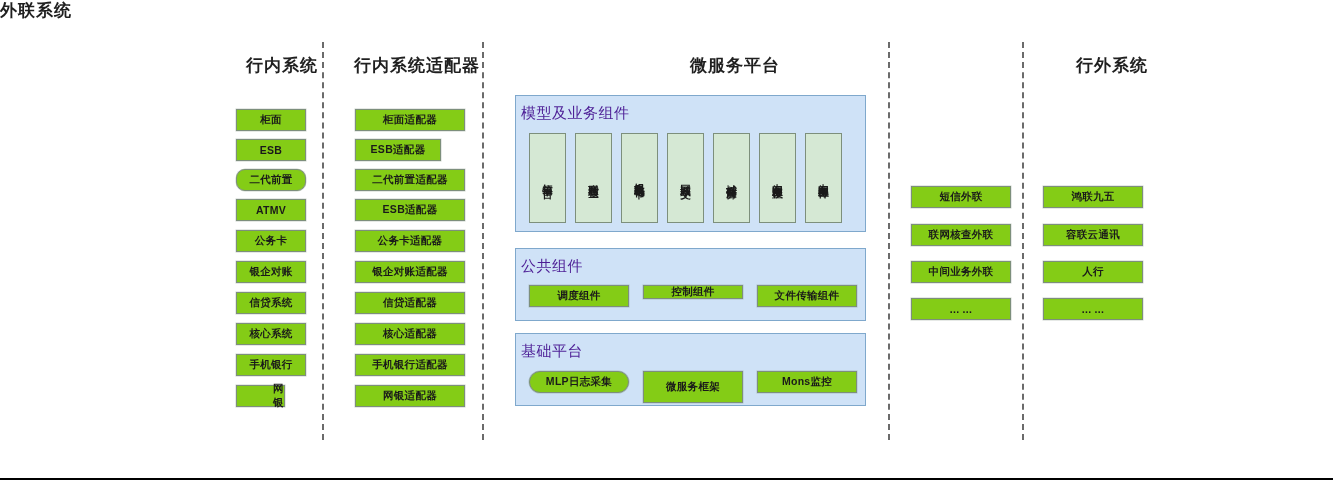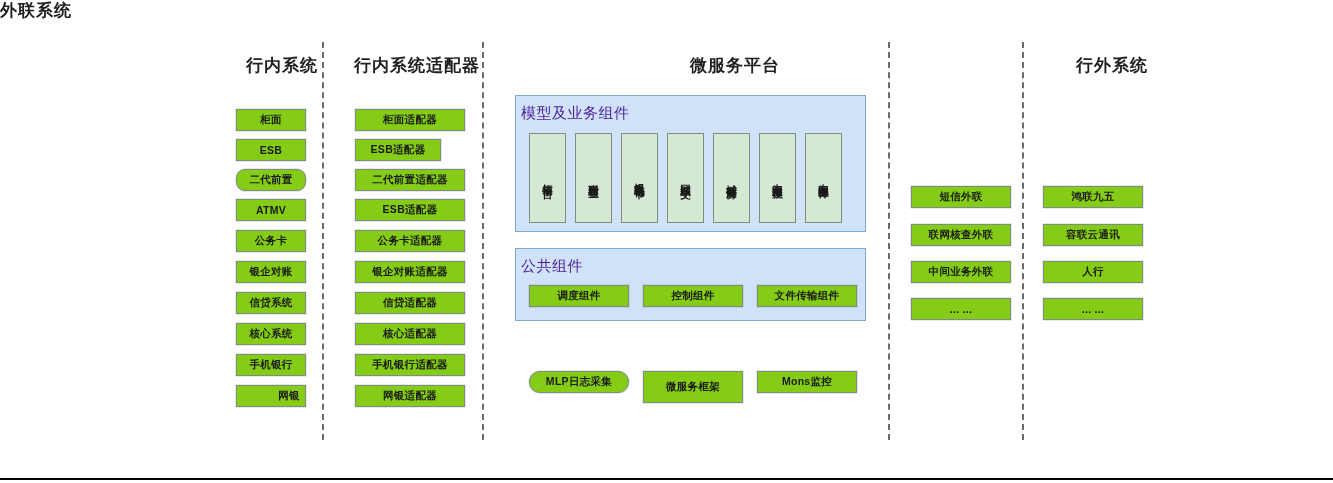--- a/index.html
+++ b/index.html
@@ -110,21 +110,21 @@
 
   <div class="node" style="left:236px; top:109px; width:70px; height:22px;">柜面</div>
   <div class="node" style="left:236px; top:139px; width:70px; height:22px;">ESB</div>
   <div class="node" style="left:236px; top:169px; width:70px; height:22px;border-radius:9px;">二代前置</div>
   <div class="node" style="left:236px; top:199px; width:70px; height:22px;">ATMV</div>
   <div class="node" style="left:236px; top:230px; width:70px; height:22px;">公务卡</div>
   <div class="node" style="left:236px; top:261px; width:70px; height:22px;">银企对账</div>
   <div class="node" style="left:236px; top:292px; width:70px; height:22px;">信贷系统</div>
   <div class="node" style="left:236px; top:323px; width:70px; height:22px;">核心系统</div>
   <div class="node" style="left:236px; top:354px; width:70px; height:22px;">手机银行</div>
-  <div class="node" style="left:236px; top:385px; width:70px; height:22px;padding-left:36px;">网银</div>
+  <div class="node" style="left:236px; top:385px; width:49px; height:22px;padding-left:36px;">网银</div>
 
   <div class="node" style="left:355px; top:109px; width:110px; height:22px;">柜面适配器</div>
   <div class="node" style="left:355px; top:139px; width:86px; height:22px;">ESB适配器</div>
   <div class="node" style="left:355px; top:169px; width:110px; height:22px;">二代前置适配器</div>
   <div class="node" style="left:355px; top:199px; width:110px; height:22px;">ESB适配器</div>
   <div class="node" style="left:355px; top:230px; width:110px; height:22px;">公务卡适配器</div>
   <div class="node" style="left:355px; top:261px; width:110px; height:22px;">银企对账适配器</div>
   <div class="node" style="left:355px; top:292px; width:110px; height:22px;">信贷适配器</div>
   <div class="node" style="left:355px; top:323px; width:110px; height:22px;">核心适配器</div>
   <div class="node" style="left:355px; top:354px; width:110px; height:22px;">手机银行适配器</div>
@@ -152,23 +152,26 @@
     <span>中间业务模型</span>
   </div>
   <div class="vnode" style="left:805px; top:133px; width:37px; height:90px;">
     <span>中间业务组件</span>
   </div>
 
   <div class="panel" style="left:515px; top:248px; width:351px; height:73px;">
     <div class="panel-title">公共组件</div>
   </div>
   <div class="node" style="left:529px; top:285px; width:100px; height:22px;">调度组件</div>
-  <div class="node" style="left:643px; top:285px; width:100px; height:22px;">控制组件</div>
+  <div class="node" style="left:643px; top:285px; width:100px; height:14px;">控制组件</div>
   <div class="node" style="left:757px; top:285px; width:100px; height:22px;">文件传输组件</div>
 
+  <div class="panel" style="left:515px; top:333px; width:351px; height:73px;">
+    <div class="panel-title">基础平台</div>
+  </div>
   <div class="node" style="left:529px; top:371px; width:100px; height:22px;border-radius:11px;">MLP日志采集</div>
   <div class="node" style="left:643px; top:371px; width:100px; height:32px;">微服务框架</div>
   <div class="node" style="left:757px; top:371px; width:100px; height:22px;">Mons监控</div>
 
   <div class="node" style="left:911px; top:186px; width:100px; height:22px;">短信外联</div>
   <div class="node" style="left:911px; top:224px; width:100px; height:22px;">联网核查外联</div>
   <div class="node" style="left:911px; top:261px; width:100px; height:22px;">中间业务外联</div>
   <div class="node" style="left:911px; top:298px; width:100px; height:22px;">... ...</div>
 
   <div class="node" style="left:1043px; top:186px; width:100px; height:22px;">鸿联九五</div>

